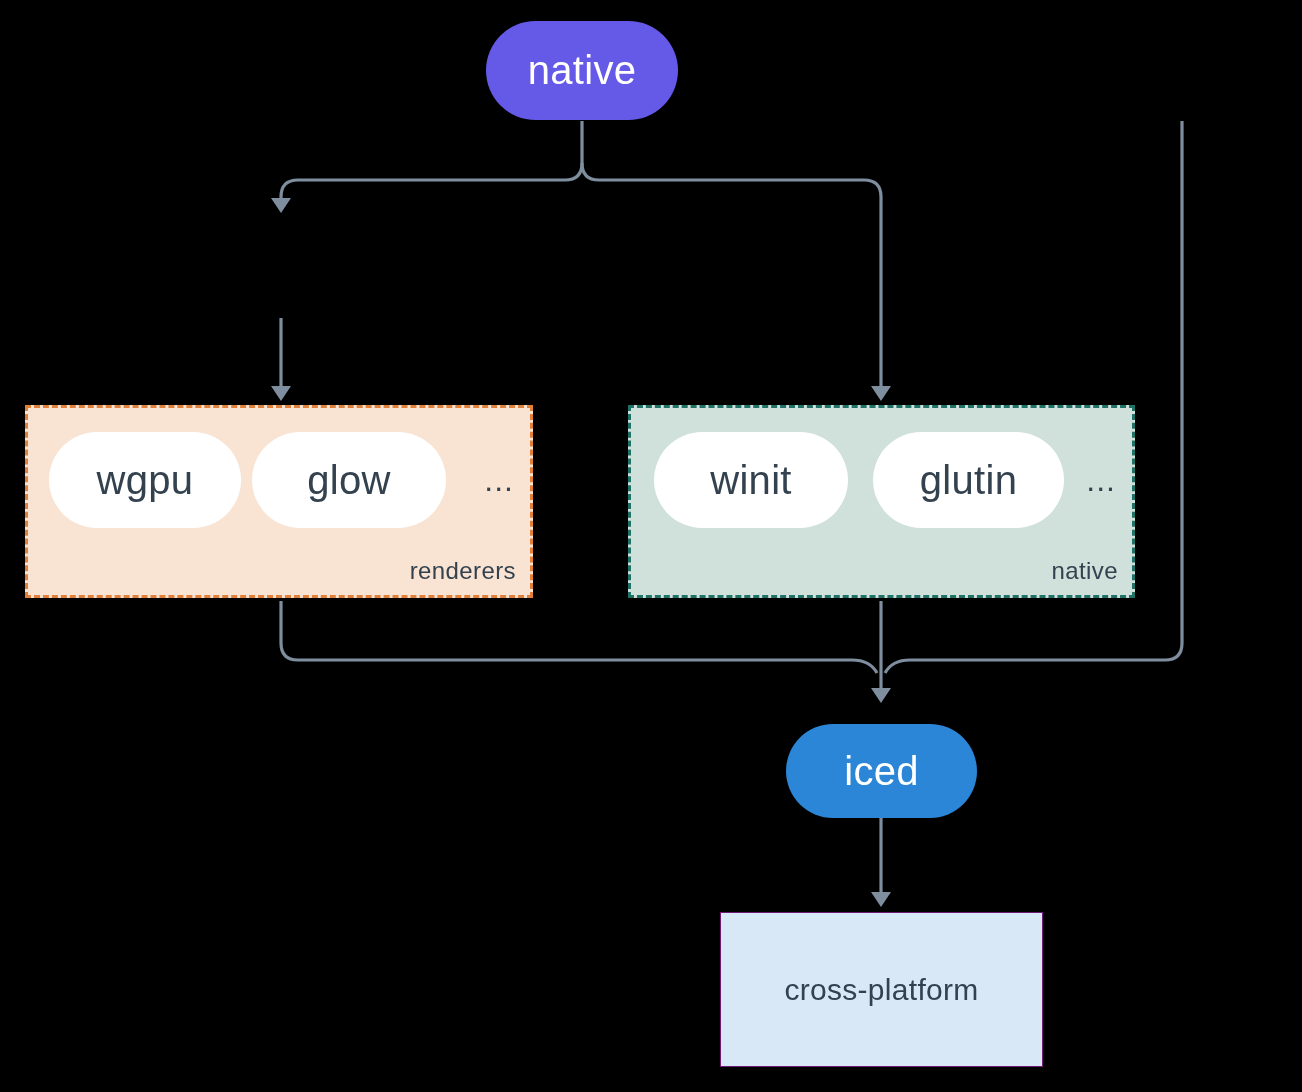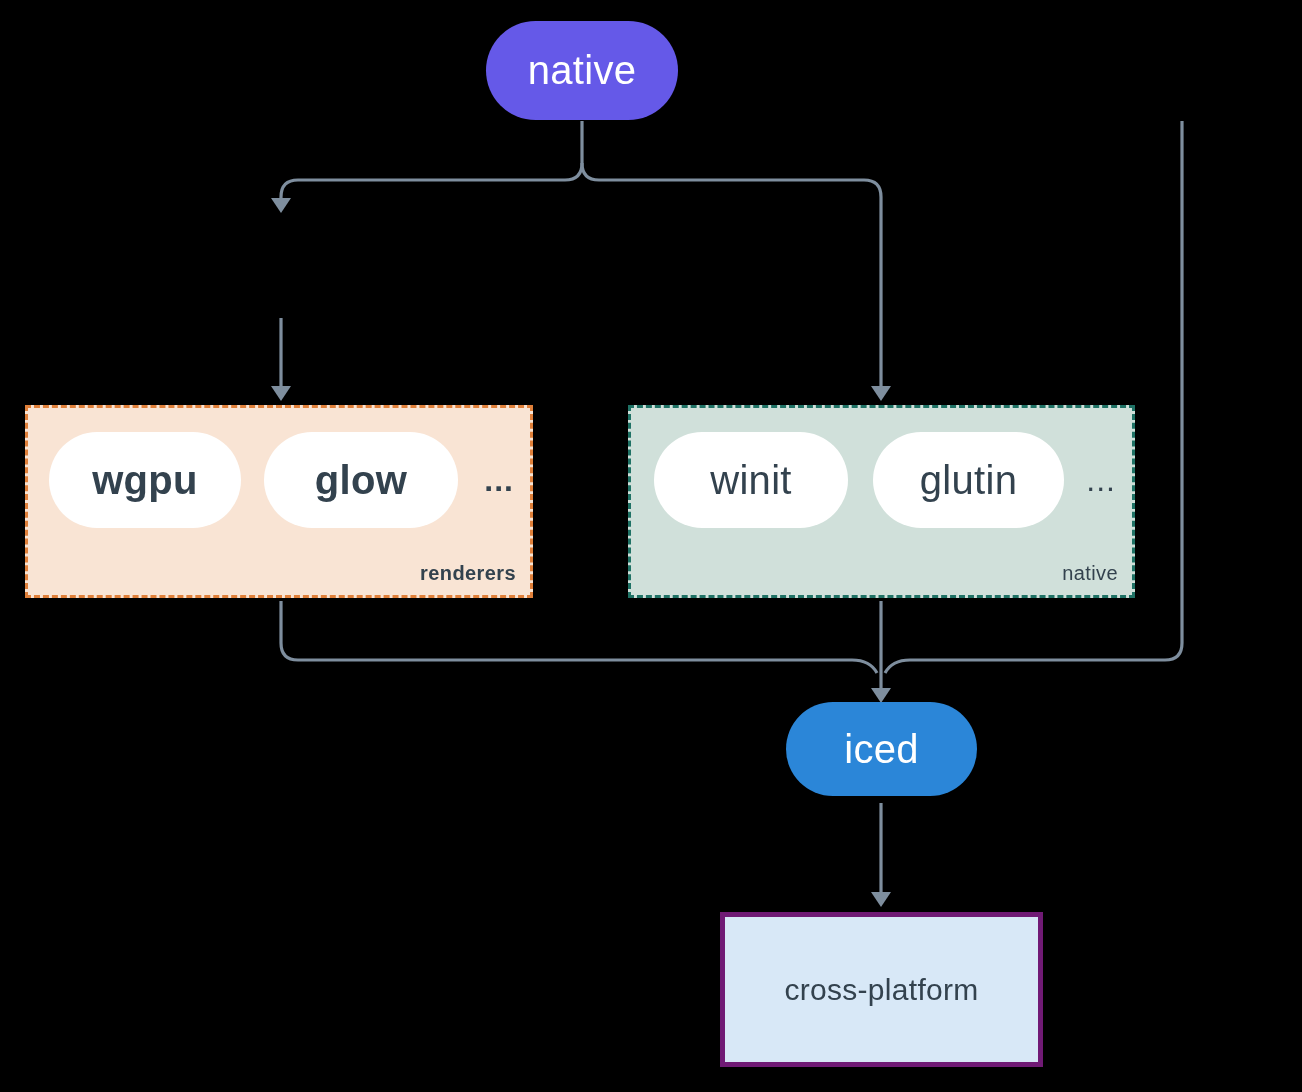--- a/index.html
+++ b/index.html
@@ -42,77 +42,76 @@
     letter-spacing: 0.3px;
   }
   .pill.purple { background: #6559e8; }
   .pill.orange { background: #e0813a; }
   .pill.blue   { background: #2b86d8; }
   .pill.white  { background: #ffffff; color: #33424e; }
 
   .node-native   { left: 486px; top: 21px;  width: 192px; height: 99px; }
   .node-web      { left: 1087px; top: 23px; width: 190px; height: 95px; }
   .node-graphics { left: 187px; top: 214px; width: 192px; height: 100px; }
-  .node-iced     { left: 786px; top: 702px; width: 191px; height: 94px; }
+  .node-iced     { left: 786px; top: 724px; width: 191px; height: 94px; }
 
   .group-box {
     position: absolute;
     box-sizing: border-box;
     top: 405px;
     height: 193px;
   }
   .group-renderers {
     left: 25px;
     width: 508px;
     background: #f9e4d4;
     border: 3px dashed #e0803a;
-    font-weight: bold;
   }
   .group-shells {
     left: 628px;
     width: 507px;
     background: #d0e0da;
     border: 3px dashed #1f7265;
   }
   .group-box .pill {
     height: 96px;
     top: 24px;
   }
   .group-renderers .item-0 { left: 21px;  width: 192px; }
-  .group-renderers .item-1 { left: 236px; width: 194px; }
+  .group-renderers .item-1 { left: 224px; width: 194px; }
   .group-shells   .item-0 { left: 23px;  width: 194px; }
   .group-shells   .item-1 { left: 242px; width: 191px; }
   .ellipsis {
     position: absolute;
     right: 16px;
     top: 24px;
     height: 96px;
     display: flex;
     align-items: center;
     color: #33424e;
     font-size: 32px;
     letter-spacing: 1px;
   }
   .group-label {
     position: absolute;
     right: 14px;
     bottom: 10px;
     color: #33424e;
-    font-size: 20px;
+    font-size: 24px;
     letter-spacing: 0.4px;
   }
   .app-box {
     position: absolute;
     left: 720px;
     top: 912px;
     width: 323px;
     height: 155px;
     box-sizing: border-box;
     background: #d8e8f7;
-    border: 5px solid #701a75;
+    border: 1px solid #701a75;
     display: flex;
     flex-direction: column;
     align-items: center;
     justify-content: center;
     color: #33424e;
     font-size: 30px;
     line-height: 47px;
     letter-spacing: 0.3px;
     text-align: center;
   }

